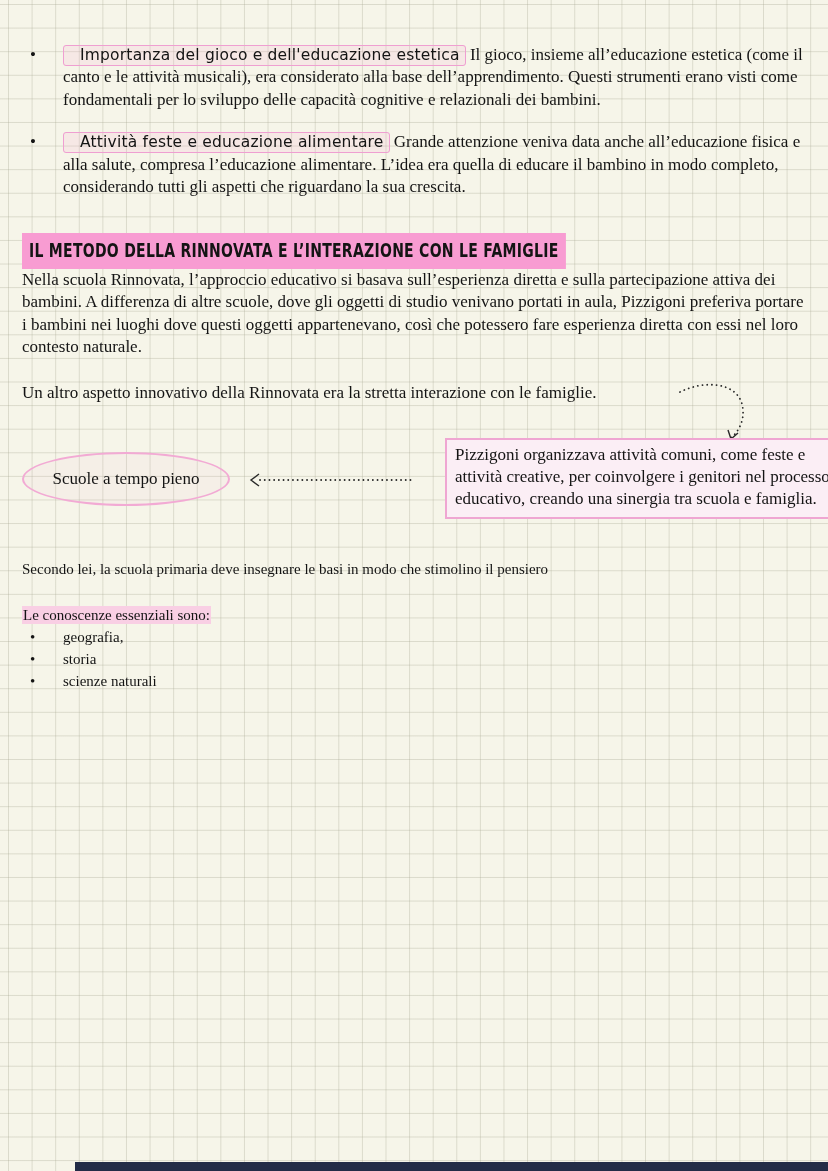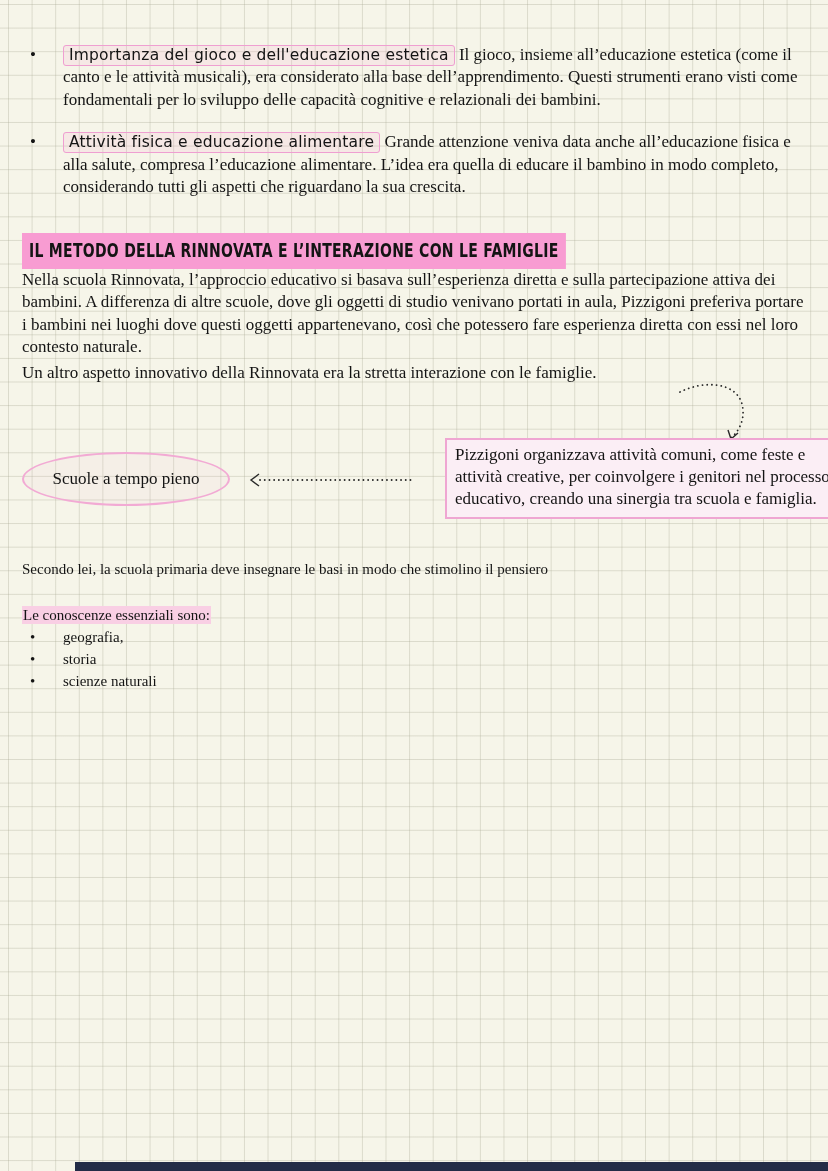--- a/index.html
+++ b/index.html
@@ -26,37 +26,37 @@
   .bullet-item { display: flex; margin-bottom: 20px; }
   .bullet-item .marker { width: 33px; flex: 0 0 33px; text-align: left; padding-left: 8px; }
   .bullet-body { flex: 1; }
   .boxed-title {
     font-family: "DejaVu Sans", sans-serif;
     font-size: 15.5px;
     letter-spacing: 0.2px;
     border: 1.6px solid #ef9fd1;
     background: rgba(246,170,214,0.16);
     border-radius: 3px;
-    padding: 0px 5px 1px 5px;
+    padding: 0px 5px 1px 16px;
   }
   .heading-band {
     display: inline-block;
     margin-top: 15px;
     background: #f89cd2;
     padding: 6px 10px 7px 10px;
     font-family: "DejaVu Sans", sans-serif;
     font-weight: 700;
     font-size: 20px;
     letter-spacing: 0.4px;
     white-space: nowrap;
     transform: scaleX(0.70);
     transform-origin: left center;
   }
   .para { }
-  .para-tight { margin-top: 4px; }
+  .para-tight { margin-top: 24px; }
 
   .bubble {
     position: absolute; left: 22px; top: 452px; width: 204px; height: 50px;
     border: 2px solid #f2aad4;
     border-radius: 50%;
     display: flex; align-items: center; justify-content: center;
     font-size: 17px;
     background: rgba(246,170,214,0.07);
   }
   .connector { position: absolute; left: 246px; top: 470px; }
@@ -93,21 +93,21 @@
     <span class="marker">•</span>
     <div class="bullet-body">
       <span class="boxed-title">Importanza del gioco e dell'educazione estetica</span>
       <span>Il gioco, insieme all’educazione estetica (come il canto e le attività musicali), era considerato alla base dell’apprendimento. Questi strumenti erano visti come fondamentali per lo sviluppo delle capacità cognitive e relazionali dei bambini.</span>
     </div>
   </div>
 
   <div class="bullet-item">
     <span class="marker">•</span>
     <div class="bullet-body">
-      <span class="boxed-title">Attività fisica e educazione alimentare</span>
+      <span class="boxed-title">Attività feste e educazione alimentare</span>
       <span>Grande attenzione veniva data anche all’educazione fisica e alla salute, compresa l’educazione alimentare. L’idea era quella di educare il bambino in modo completo, considerando tutti gli aspetti che riguardano la sua crescita.</span>
     </div>
   </div>
 
   <div class="heading-band">IL METODO DELLA RINNOVATA E L’INTERAZIONE CON LE FAMIGLIE</div>
 
   <div class="para">Nella scuola Rinnovata, l’approccio educativo si basava sull’esperienza diretta e sulla partecipazione attiva dei bambini. A differenza di altre scuole, dove gli oggetti di studio venivano portati in aula, Pizzigoni preferiva portare i bambini nei luoghi dove questi oggetti appartenevano, così che potessero fare esperienza diretta con essi nel loro contesto naturale.</div>
 
   <div class="para-tight">Un altro aspetto innovativo della Rinnovata era la stretta interazione con le famiglie.</div>
 

